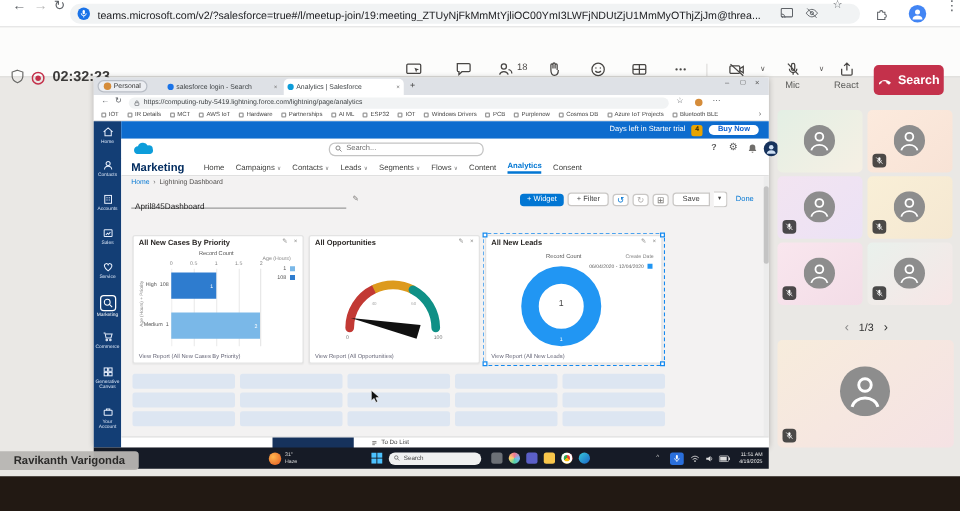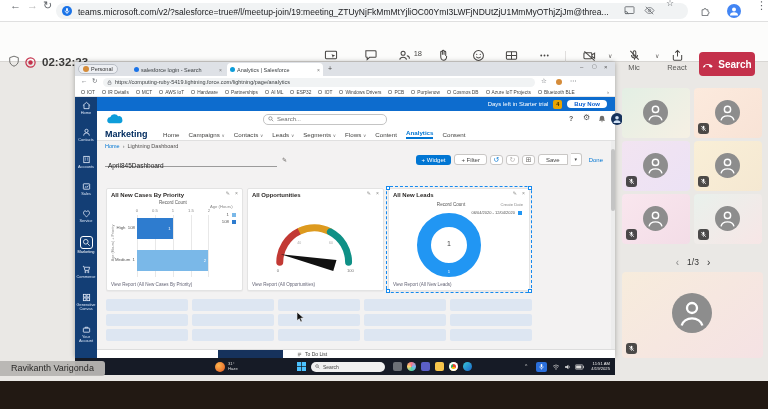--- a/index.html
+++ b/index.html
@@ -565,21 +565,21 @@
         <path d="M6.5,2.5 a3,3 0 0 1 0,3" stroke="#ddd" stroke-width=".8" fill="none"></path>
       </svg>
     <svg viewBox="0 0 12 7" style="width:9px;height:6px;position:absolute;left:500px;top:6px">
         <rect x=".5" y=".5" width="10" height="6" rx="1" fill="none" stroke="#ddd" stroke-width=".8"></rect>
         <rect x="1.5" y="1.5" width="7" height="4" fill="#ddd"></rect>
         <rect x="11" y="2.2" width="1" height="2.6" fill="#ddd"></rect>
       </svg>
     <span class="a" style="left:511px;top:3px;width:24px;text-align:right;font-size:4.2px;color:#eee;line-height:1.3"><span>11:51 AM</span><br><span>4/19/2025</span></span>
   </div>
 
-  <div class="a" style="left:0;top:361px;background:rgba(183,181,178,.95);border-radius:0 3px 3px 0;padding:2px 11px 3px;font-size:9px;font-weight:normal;color:#2b2a29">Ravikanth Varigonda</div>
+  <div class="a" style="left:0;top:361px;background:rgba(183,181,178,.95);border-radius:0 3px 3px 0;padding:2px 11px 3px;font-size:9px;font-weight:bold;color:#2b2a29">Ravikanth Varigonda</div>
   <svg viewBox="0 0 9 12" style="width:8px;height:11px;position:absolute;left:297px;top:312px">
       <polygon points="0,0 0,9.5 2.6,7.4 4.2,11 5.8,10.2 4.2,6.8 7.5,6.6" fill="#111" stroke="#fff" stroke-width=".6"></polygon>
     </svg>
 
   <div class="a" style="left:618px;top:62px;width:150px;height:319px">
     <div class="tile" style="left:4px;top:26px;width:68px;height:50px;background:linear-gradient(140deg,#e3efe4,#f6f0e4)">
       <svg viewBox="0 0 24 24" style="width:25px;height:25px;position:absolute;left:21px;top:12px">
           <circle cx="12" cy="12" r="12" fill="#8d8d8d"></circle>
           <circle cx="12" cy="9" r="3" fill="none" stroke="#fff" stroke-width="1.4"></circle>
           <path d="M5.8,19.5 a6.3,5.2 0 0 1 12.4,0" fill="none" stroke="#fff" stroke-width="1.4"></path>

